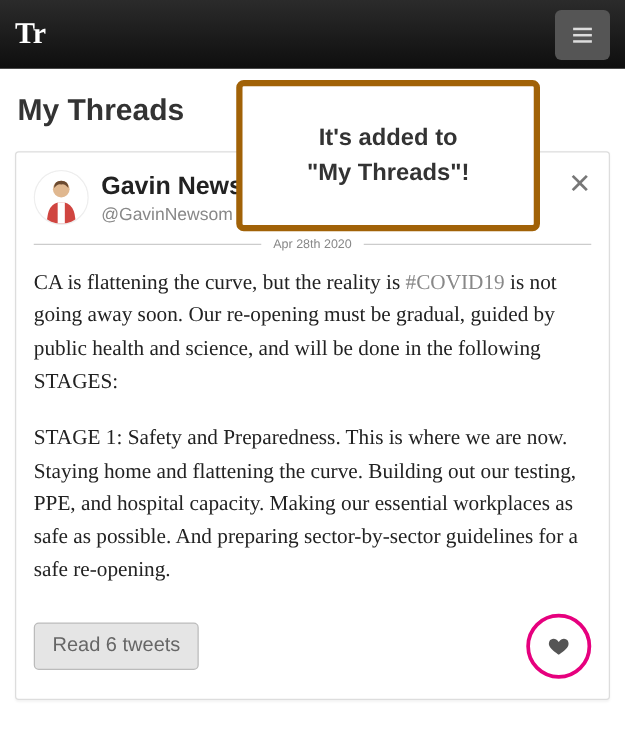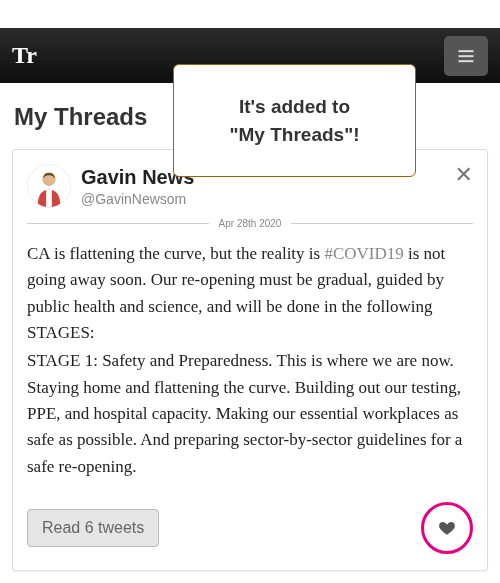--- a/index.html
+++ b/index.html
@@ -11,21 +11,20 @@
     position: relative;
     overflow: hidden;
   }
   .topbar {
     height: 55px;
     background: linear-gradient(to bottom, #2b2b2b, #0e0e0e);
     display: flex;
     align-items: center;
     justify-content: space-between;
     padding: 0 12px;
-    margin-top: 28px;
   }
   .logo {
     color: #fff;
     font-family: Georgia, serif;
     font-weight: bold;
     font-size: 24px;
   }
   .hamburger {
     width: 44px;
     height: 40px;
@@ -40,24 +39,24 @@
   .page-title {
     font-family: -apple-system, BlinkMacSystemFont, 'Segoe UI', Helvetica, Arial, sans-serif;
     font-size: 24px;
     font-weight: 600;
     color: #333;
     margin: 20px 14px 18px;
   }
   .tooltip {
     position: absolute;
     top: 64px;
-    left: 173px;
+    left: 189px;
     width: 243px;
     background: #fff;
-    border: 1px solid #a16207;
+    border: 5px solid #a16207;
     border-radius: 6px;
     padding: 28px 18px;
     text-align: center;
     font-family: -apple-system, BlinkMacSystemFont, 'Segoe UI', Helvetica, Arial, sans-serif;
     font-size: 19px;
     font-weight: 600;
     color: #333;
     line-height: 1.45;
     z-index: 10;
   }
@@ -128,21 +127,21 @@
     font-size: 10px;
     color: #888;
     padding: 0 10px;
   }
   .body-text {
     font-family: Georgia, serif;
     font-size: 17px;
     line-height: 1.55;
     color: #222;
   }
-  .body-text p { margin-bottom: 2px; }
+  .body-text p { margin-bottom: 19px; }
   .body-text p:last-child { margin-bottom: 1px; }
   .hashtag { color: #888; }
   .card-footer {
     display: flex;
     align-items: center;
     justify-content: space-between;
     margin-top: 22px;
   }
   .read-btn {
     border: 1px solid #bbb;

